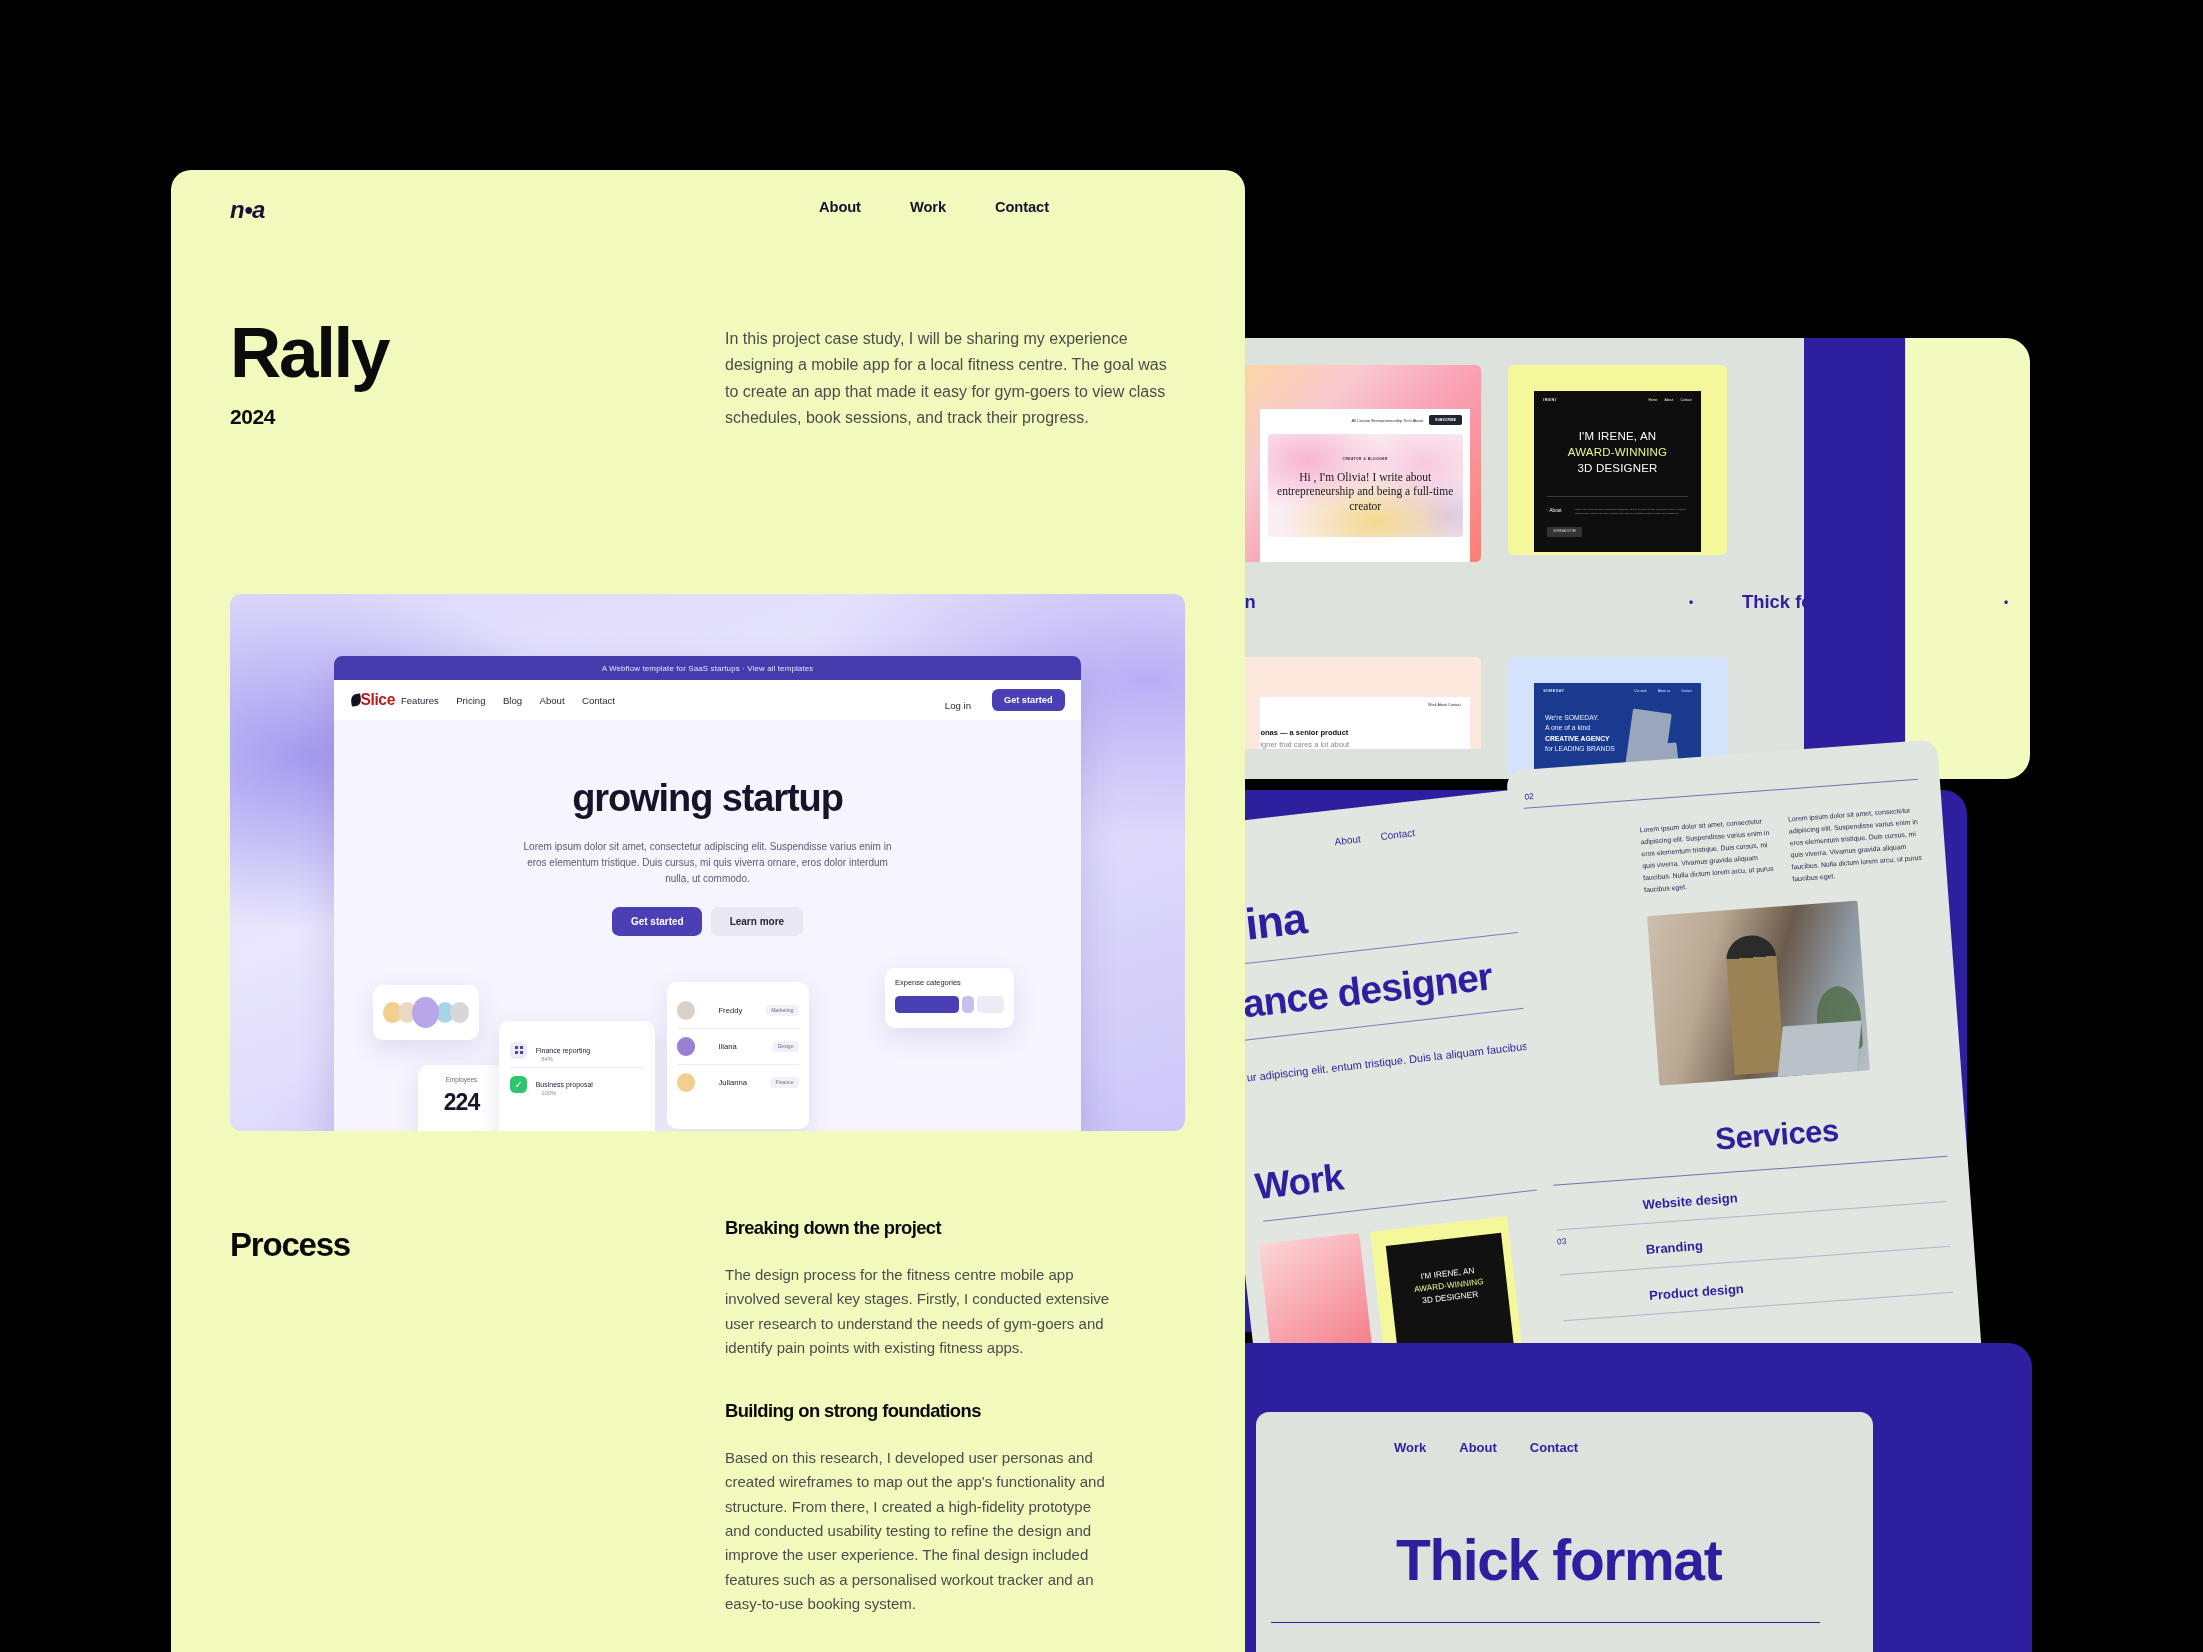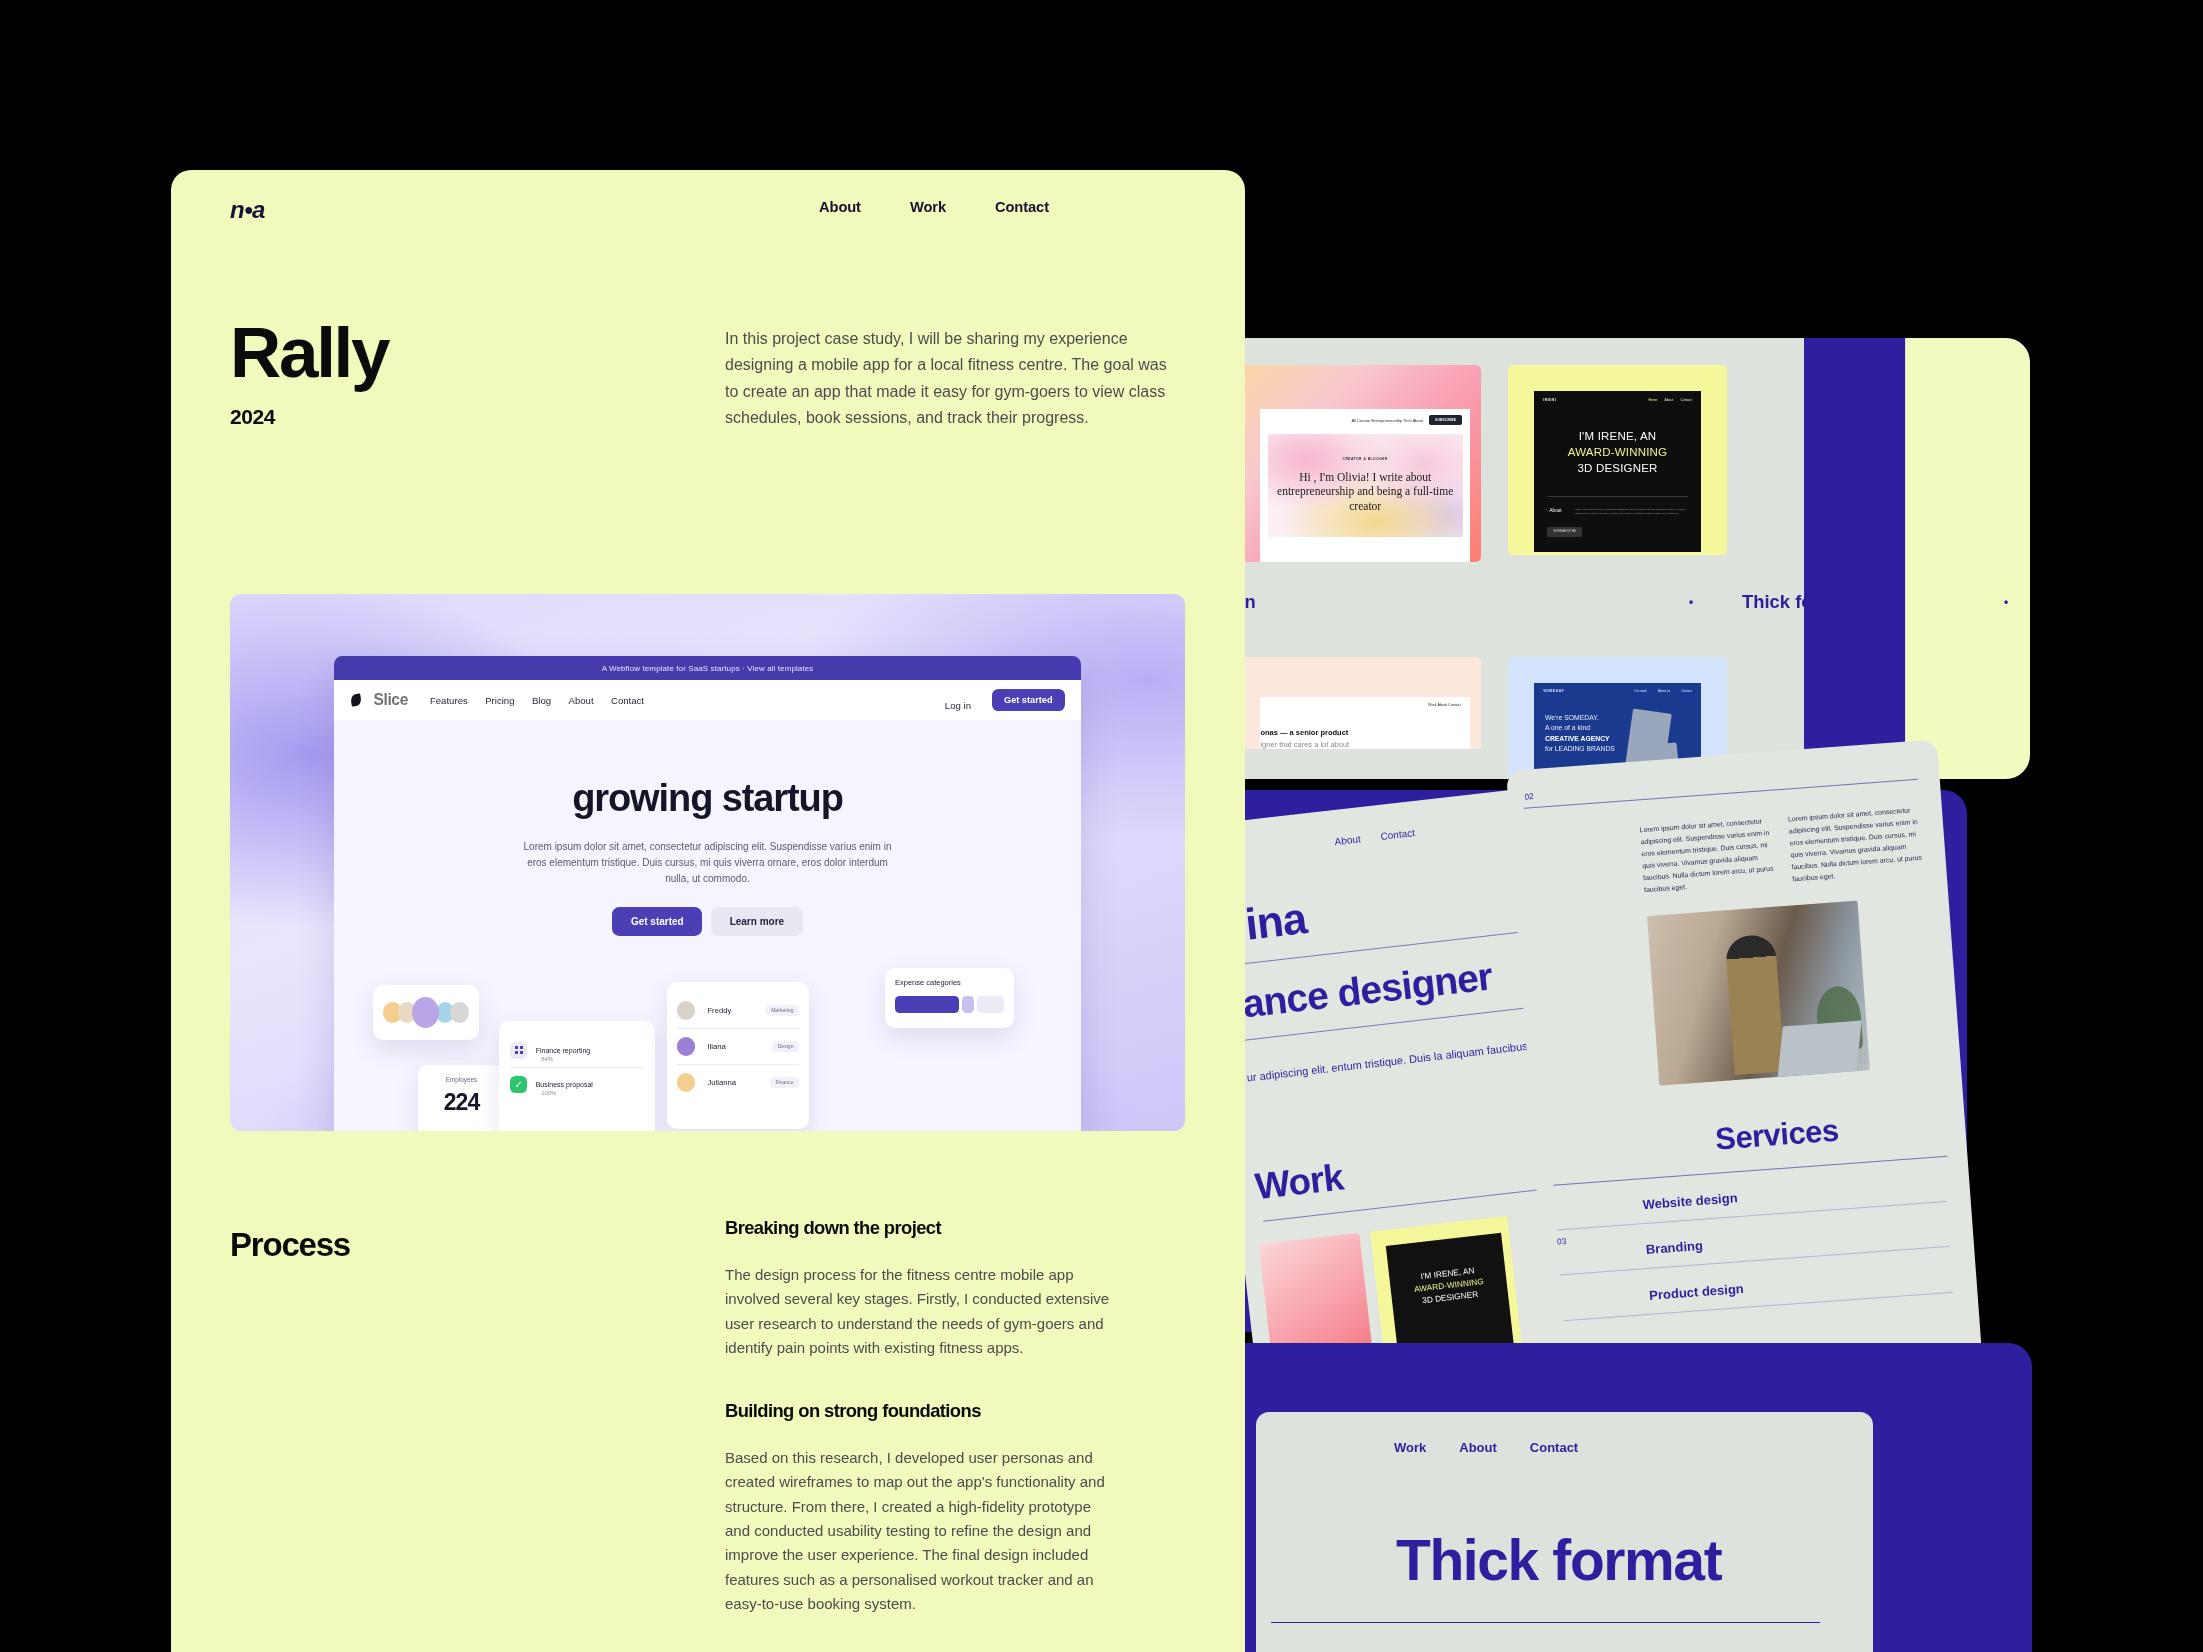--- a/index.html
+++ b/index.html
@@ -295,22 +295,22 @@
   #browser .banner {
     height:24px; background:#453bad; color:#e7e4fb;
     display:flex; align-items:center; justify-content:center;
     font-size:8px; letter-spacing:0.1px;
   }
   #browser .navbar {
     height:40px; background:#ffffff; display:flex; align-items:center;
     padding:0 16.5px;
   }
   #browser .brand {
-    display:flex; align-items:center; gap:13px; font-size:15.6px; font-weight:bold;
-    color:#737373; letter-spacing:-0.4px; margin-right:22px;
+    display:flex; align-items:center; gap:0; font-size:15.6px; font-weight:bold;
+    color:#b91c1c; letter-spacing:-0.4px; margin-right:6px;
   }
   #browser .brand .mark {
     width:10px; height:12px; background:#12121f;
     border-radius:60% 10% 55% 12%; transform:rotate(-8deg);
   }
   #browser .navlinks { display:flex; gap:17.4px; font-size:9.6px; color:#2a2a3a; }
   #browser .navright { margin-left:auto; display:flex; align-items:flex-end; gap:21px; }
   #browser .navright .login { font-size:9.6px; color:#2a2a3a; }
   #browser .navright .cta {
     background:#4a3fb5; color:#fff; font-size:9.2px; font-weight:bold;
@@ -360,21 +360,21 @@
   }
   #w-tasks .ic.check { background:#2fc46e; color:#fff; font-size:10px; text-align:center; line-height:17.4px; }
   #w-tasks .body { flex:1; }
   #w-tasks .tname { font-size:7px; color:#21213a; margin-bottom:3.7px; }
   #w-tasks .bar { height:3.7px; background:#edecf4; border-radius:2.8px; position:relative; }
   #w-tasks .bar i { position:absolute; left:0; top:0; height:100%; border-radius:2.8px; display:block; }
   #w-tasks .pct { font-size:5.9px; color:#8d8da3; margin-left:5.5px; }
   #w-tasks .line { display:flex; align-items:center; }
 
   #w-people { left:333px; top:326px; width:142px; height:147px; padding:11px 10px; }
-  #w-people .prow { display:flex; align-items:center; gap:12px; padding:8.3px 0; }
+  #w-people .prow { display:flex; align-items:center; gap:23px; padding:8.3px 0; }
   #w-people .prow + .prow { border-top:0.9px solid #eceaf4; }
   #w-people .pav { width:18.4px; height:18.4px; border-radius:50%; flex:0 0 auto; }
   #w-people .pname { font-size:7.7px; color:#1d1d33; flex:1; }
   #w-people .tag { font-size:5.1px; color:#6d6d86; background:#f2f1f7; padding:2.8px 5.5px; border-radius:3.7px; }
 
   #w-expense { left:551px; top:312px; width:129px; height:60px; padding:10px 10px; }
   #w-expense .etitle { font-size:7.5px; color:#1d1d33; margin-bottom:9.2px; }
   #w-expense .ebar { display:flex; gap:2.8px; height:16.5px; }
   #w-expense .ebar i { border-radius:4.6px; display:block; height:100%; }
 

